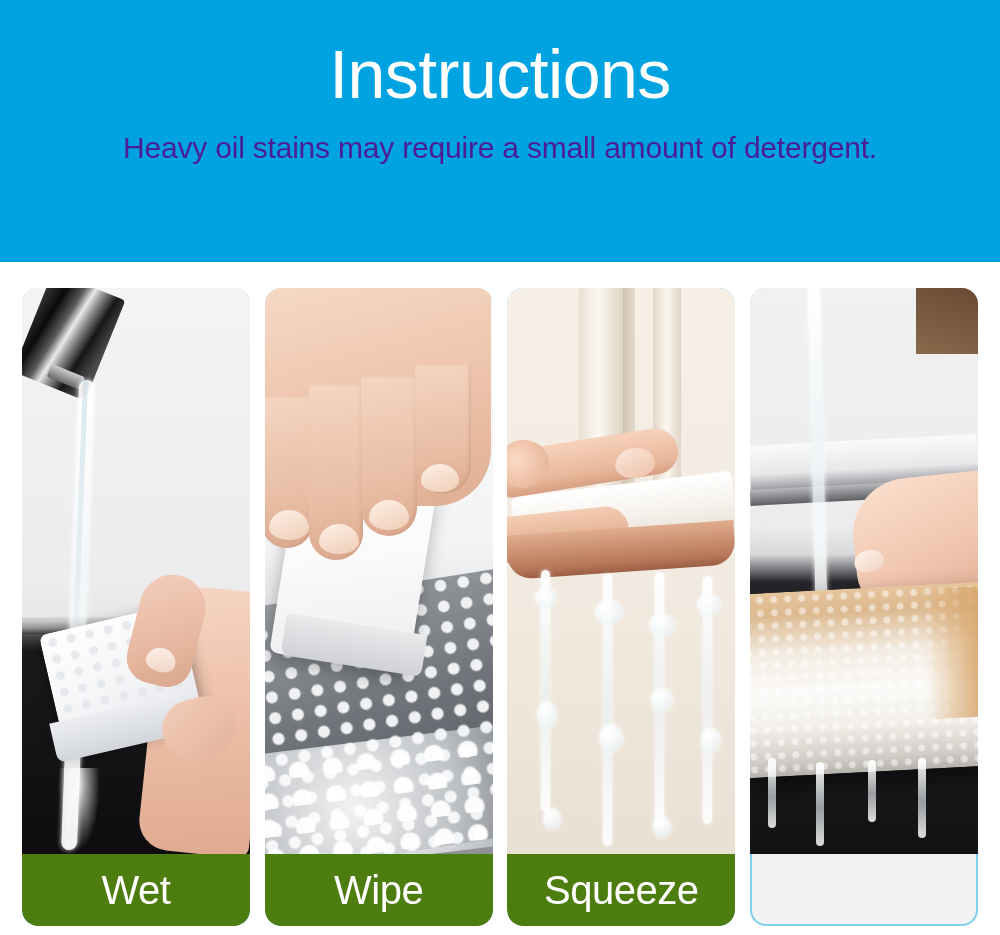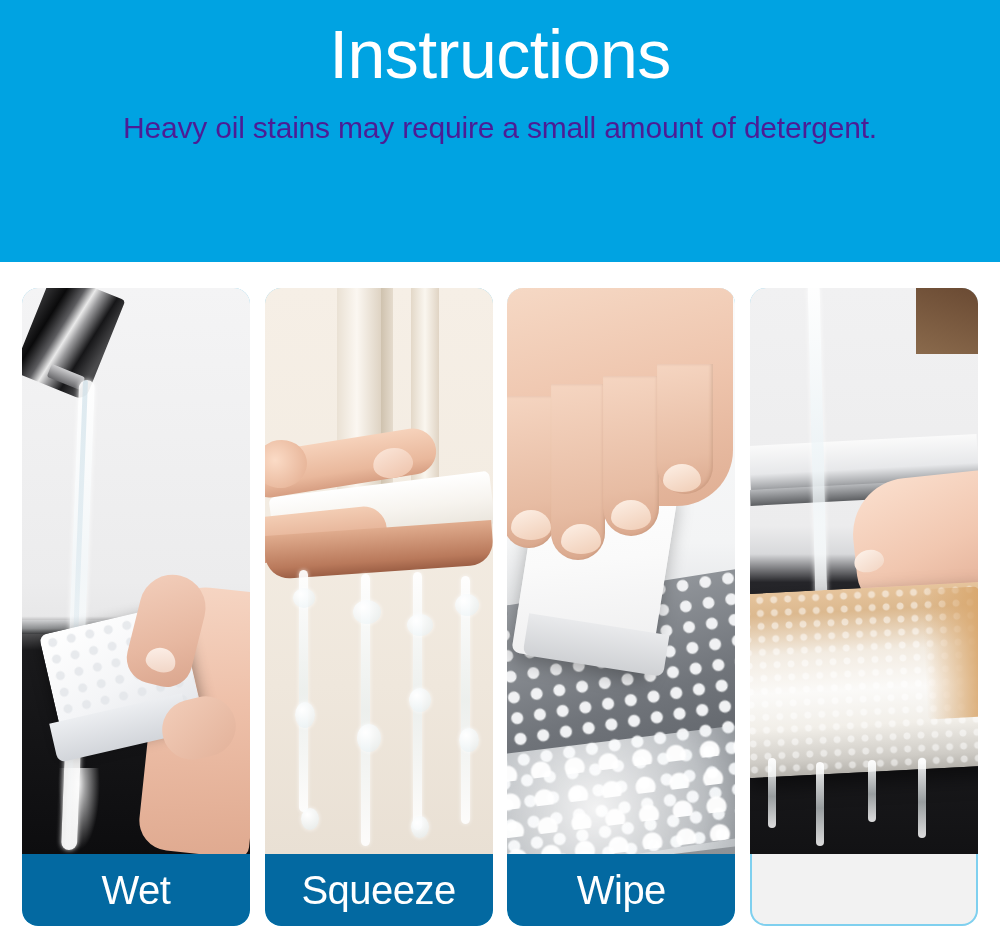--- a/index.html
+++ b/index.html
@@ -17,21 +17,21 @@
   
   .banner {
     position: absolute;
     left: 0;
     top: 0;
     width: 1000px;
     height: 262px;
     background: #00a3e2;
     text-align: center;
     box-sizing: border-box;
-    padding-top: 14px;
+    padding-top: 34px;
   }
   .banner-title {
     color: #ffffff;
     font-size: 68px;
     line-height: 80px;
     font-weight: 400;
     letter-spacing: -0.5px;
     font-family: "Liberation Sans", sans-serif;
   }
   .banner-line1 {
@@ -77,21 +77,21 @@
     width: 100%;
     height: 566px;
     overflow: hidden;
   }
   .panel-label {
     position: absolute;
     left: 0;
     bottom: 0;
     width: 100%;
     height: 72px;
-    background: #0369a1;
+    background: #4d7c0f;
     color: #ffffff;
     font-size: 40px;
     line-height: 72px;
     text-align: center;
     letter-spacing: -0.5px;
     border-bottom-left-radius: 16px;
     border-bottom-right-radius: 16px;
   }
 
   
@@ -364,52 +364,20 @@
       <div class="p1-stream"></div>
       <div class="p1-hand"></div>
       <div class="p1-sponge"></div>
       <div class="p1-sponge-side"></div>
       <div class="p1-thumb"></div>
       <div class="p1-nail"></div>
       <div class="p1-finger2"></div>
       <div class="p1-splash"></div>
     </div>
     <div class="panel-label">Wet</div>
-  </div>
-
-  <div class="panel">
-    <div class="photo">
-      <div class="p2-bg"></div>
-      <div class="p2-col a"></div>
-      <div class="p2-col-dark"></div>
-      <div class="p2-col b"></div>
-      <div class="p2-sponge"></div>
-      <div class="p2-finger1"></div>
-      <div class="p2-nail1"></div>
-      <div class="p2-knuckle"></div>
-      <div class="p2-finger2"></div>
-      <div class="p2-palm"></div>
-
-      <div class="p2-drip" style="left:34px;  top:282px; height:242px;"></div>
-      <div class="p2-drip" style="left:96px;  top:286px; height:272px;"></div>
-      <div class="p2-drip" style="left:148px; top:284px; height:258px;"></div>
-      <div class="p2-drip" style="left:196px; top:288px; height:248px;"></div>
-
-      <div class="p2-bead" style="left:28px;  top:300px; width:22px; height:20px;"></div>
-      <div class="p2-bead" style="left:88px;  top:312px; width:28px; height:24px;"></div>
-      <div class="p2-bead" style="left:142px; top:326px; width:26px; height:22px;"></div>
-      <div class="p2-bead" style="left:190px; top:306px; width:24px; height:22px;"></div>
-      <div class="p2-bead" style="left:30px;  top:414px; width:20px; height:26px;"></div>
-      <div class="p2-bead" style="left:92px;  top:436px; width:24px; height:28px;"></div>
-      <div class="p2-bead" style="left:144px; top:400px; width:22px; height:24px;"></div>
-      <div class="p2-bead" style="left:194px; top:440px; width:20px; height:24px;"></div>
-      <div class="p2-bead" style="left:36px;  top:520px; width:18px; height:22px;"></div>
-      <div class="p2-bead" style="left:146px; top:528px; width:18px; height:22px;"></div>
-    </div>
-    <div class="panel-label">Squeeze</div>
   </div>
 
   <div class="panel">
     <div class="photo">
       <div class="p3-bg"></div>
       <div class="p3-mesh"></div>
       <div class="p3-foam"></div>
       <div class="p3-sponge"></div>
       <div class="p3-sponge-edge"></div>
       <div class="p3-hand"></div>
@@ -420,20 +388,52 @@
       <div class="p3-nail" style="left:4px;   top:222px; width:40px; height:30px;"></div>
       <div class="p3-nail" style="left:54px;  top:236px; width:40px; height:30px;"></div>
       <div class="p3-nail" style="left:104px; top:212px; width:40px; height:30px;"></div>
       <div class="p3-nail" style="left:156px; top:176px; width:38px; height:28px;"></div>
     </div>
     <div class="panel-label">Wipe</div>
   </div>
 
   <div class="panel">
     <div class="photo">
+      <div class="p2-bg"></div>
+      <div class="p2-col a"></div>
+      <div class="p2-col-dark"></div>
+      <div class="p2-col b"></div>
+      <div class="p2-sponge"></div>
+      <div class="p2-finger1"></div>
+      <div class="p2-nail1"></div>
+      <div class="p2-knuckle"></div>
+      <div class="p2-finger2"></div>
+      <div class="p2-palm"></div>
+
+      <div class="p2-drip" style="left:34px;  top:282px; height:242px;"></div>
+      <div class="p2-drip" style="left:96px;  top:286px; height:272px;"></div>
+      <div class="p2-drip" style="left:148px; top:284px; height:258px;"></div>
+      <div class="p2-drip" style="left:196px; top:288px; height:248px;"></div>
+
+      <div class="p2-bead" style="left:28px;  top:300px; width:22px; height:20px;"></div>
+      <div class="p2-bead" style="left:88px;  top:312px; width:28px; height:24px;"></div>
+      <div class="p2-bead" style="left:142px; top:326px; width:26px; height:22px;"></div>
+      <div class="p2-bead" style="left:190px; top:306px; width:24px; height:22px;"></div>
+      <div class="p2-bead" style="left:30px;  top:414px; width:20px; height:26px;"></div>
+      <div class="p2-bead" style="left:92px;  top:436px; width:24px; height:28px;"></div>
+      <div class="p2-bead" style="left:144px; top:400px; width:22px; height:24px;"></div>
+      <div class="p2-bead" style="left:194px; top:440px; width:20px; height:24px;"></div>
+      <div class="p2-bead" style="left:36px;  top:520px; width:18px; height:22px;"></div>
+      <div class="p2-bead" style="left:146px; top:528px; width:18px; height:22px;"></div>
+    </div>
+    <div class="panel-label">Squeeze</div>
+  </div>
+
+  <div class="panel">
+    <div class="photo">
       <div class="p4-bg"></div>
       <div class="p4-wood"></div>
       <div class="p4-counter"></div>
       <div class="p4-ledge"></div>
       <div class="p4-stream"></div>
       <div class="p4-hand"></div>
       <div class="p4-thumbnail"></div>
       <div class="p4-sponge"></div>
       <div class="p4-stain-r"></div>
       <div class="p4-drip" style="left:18px;  top:470px; height:70px;"></div>

